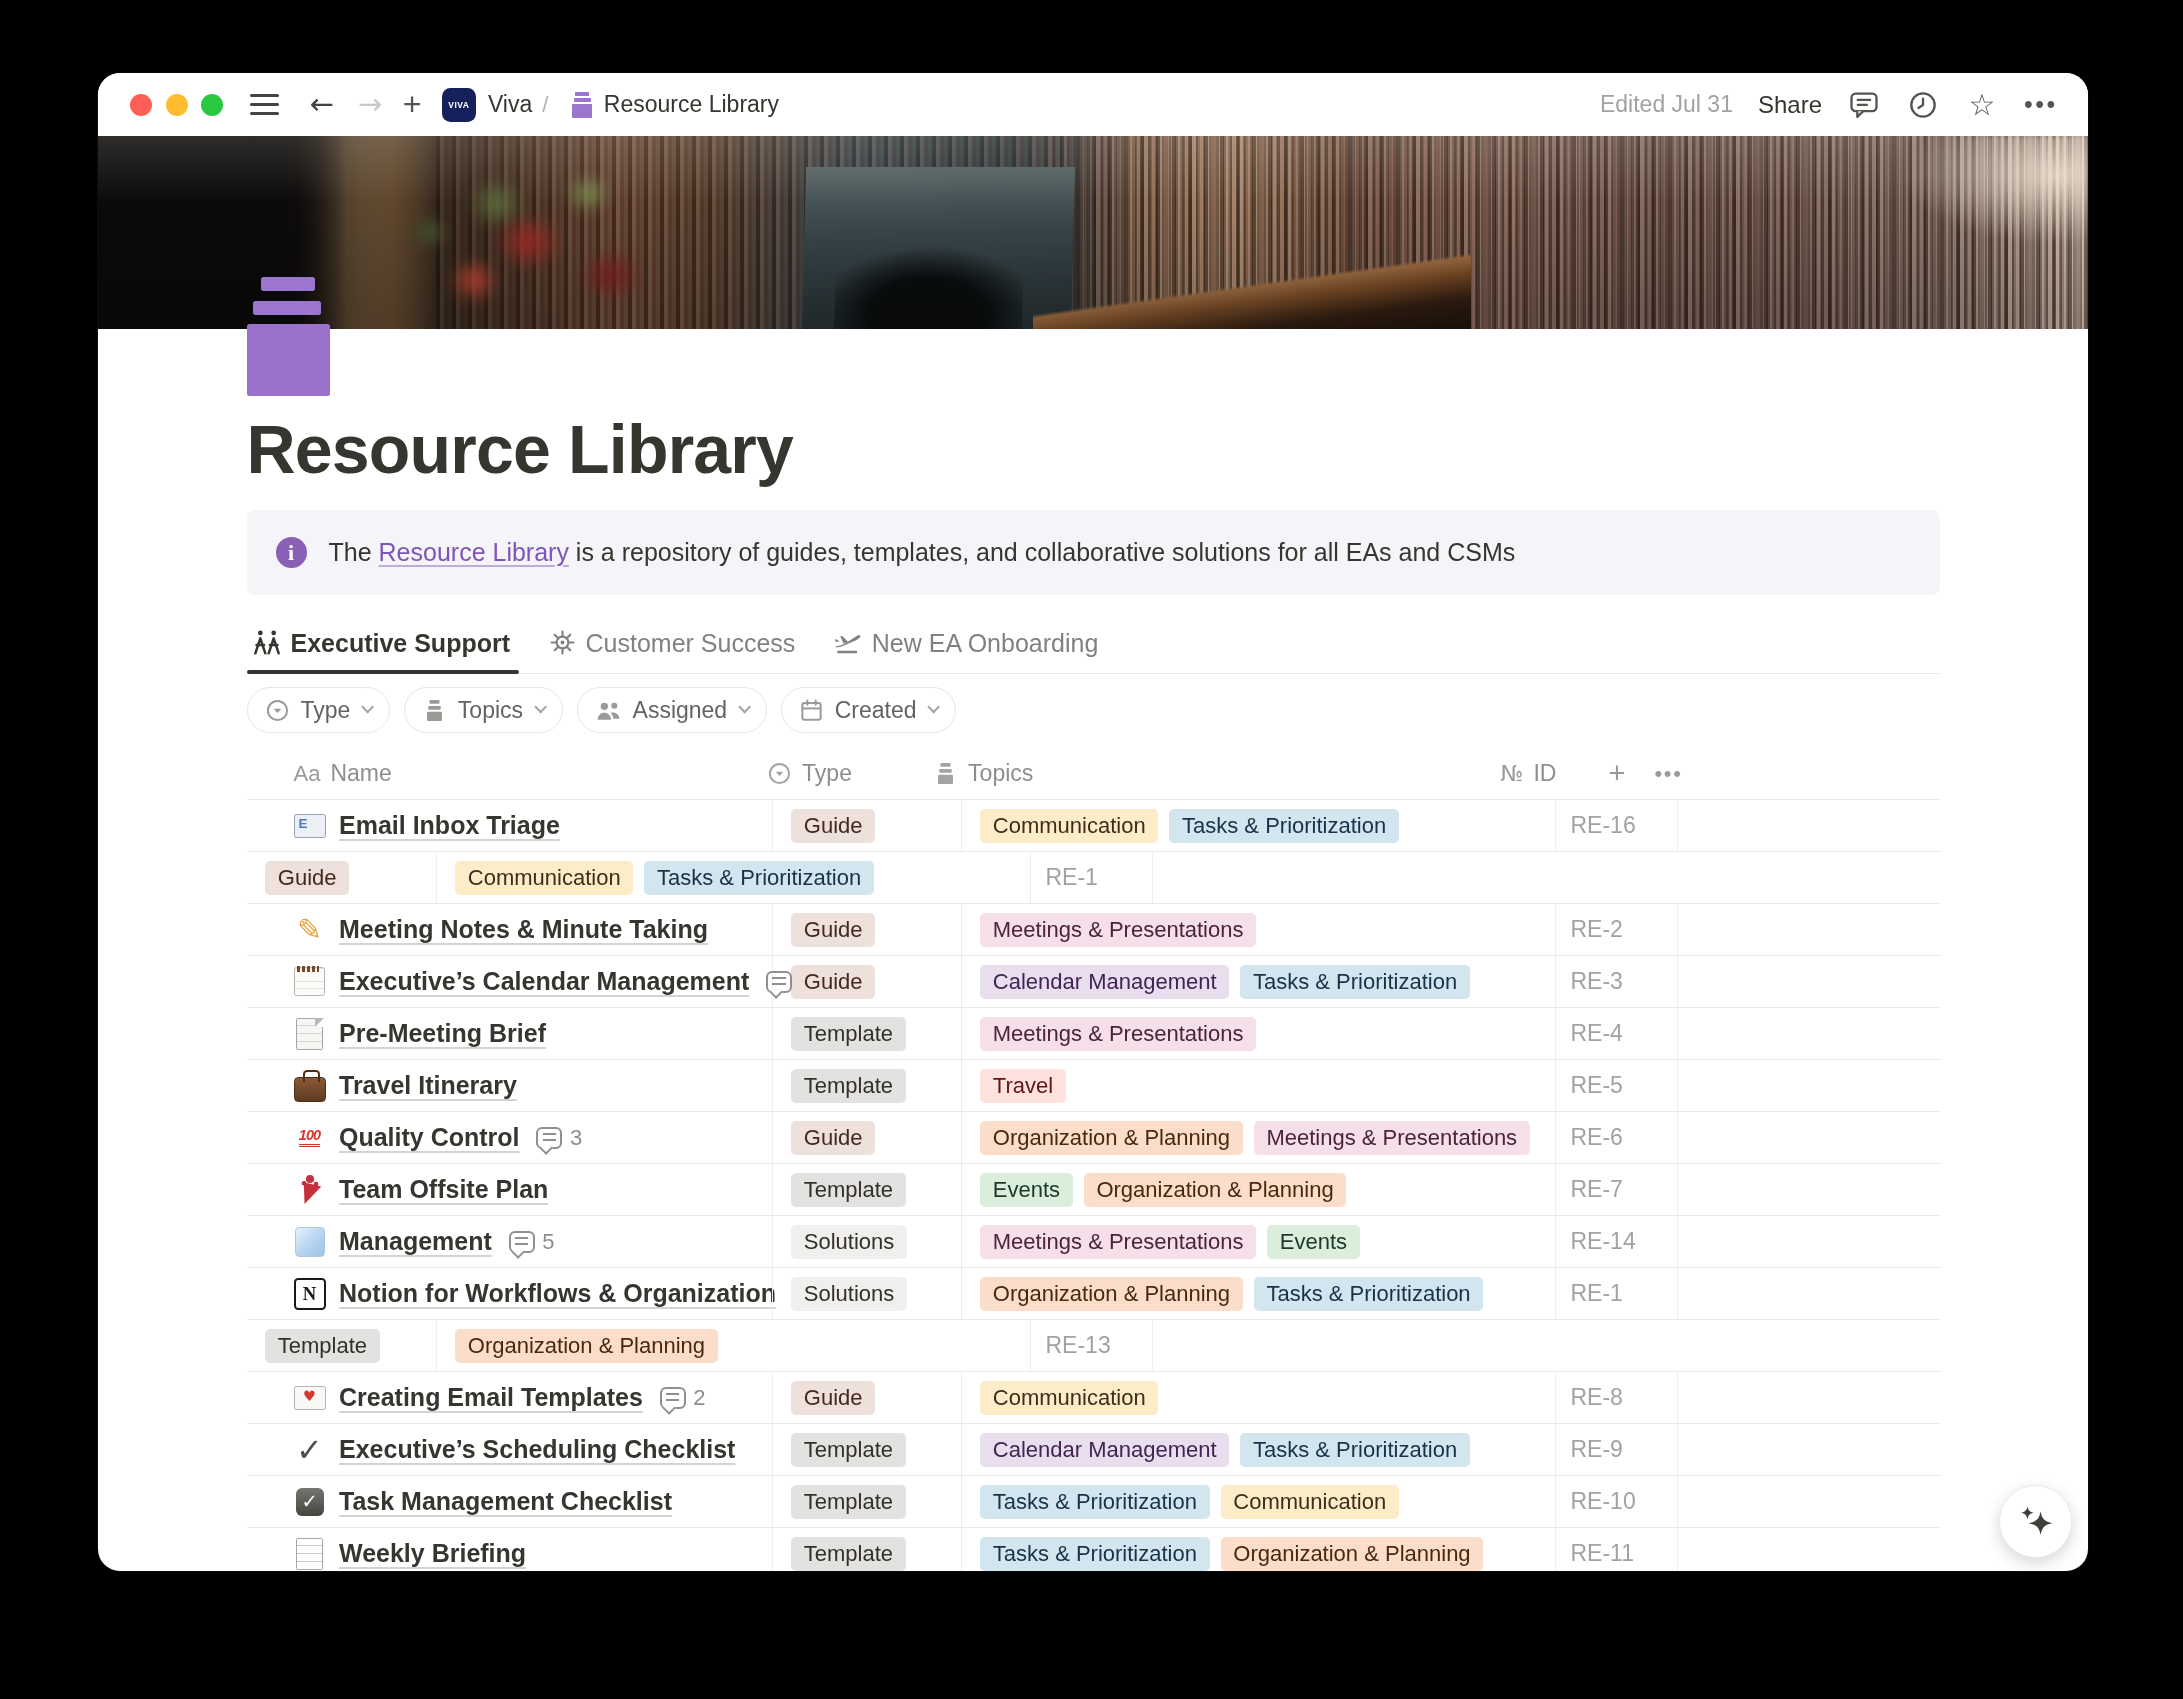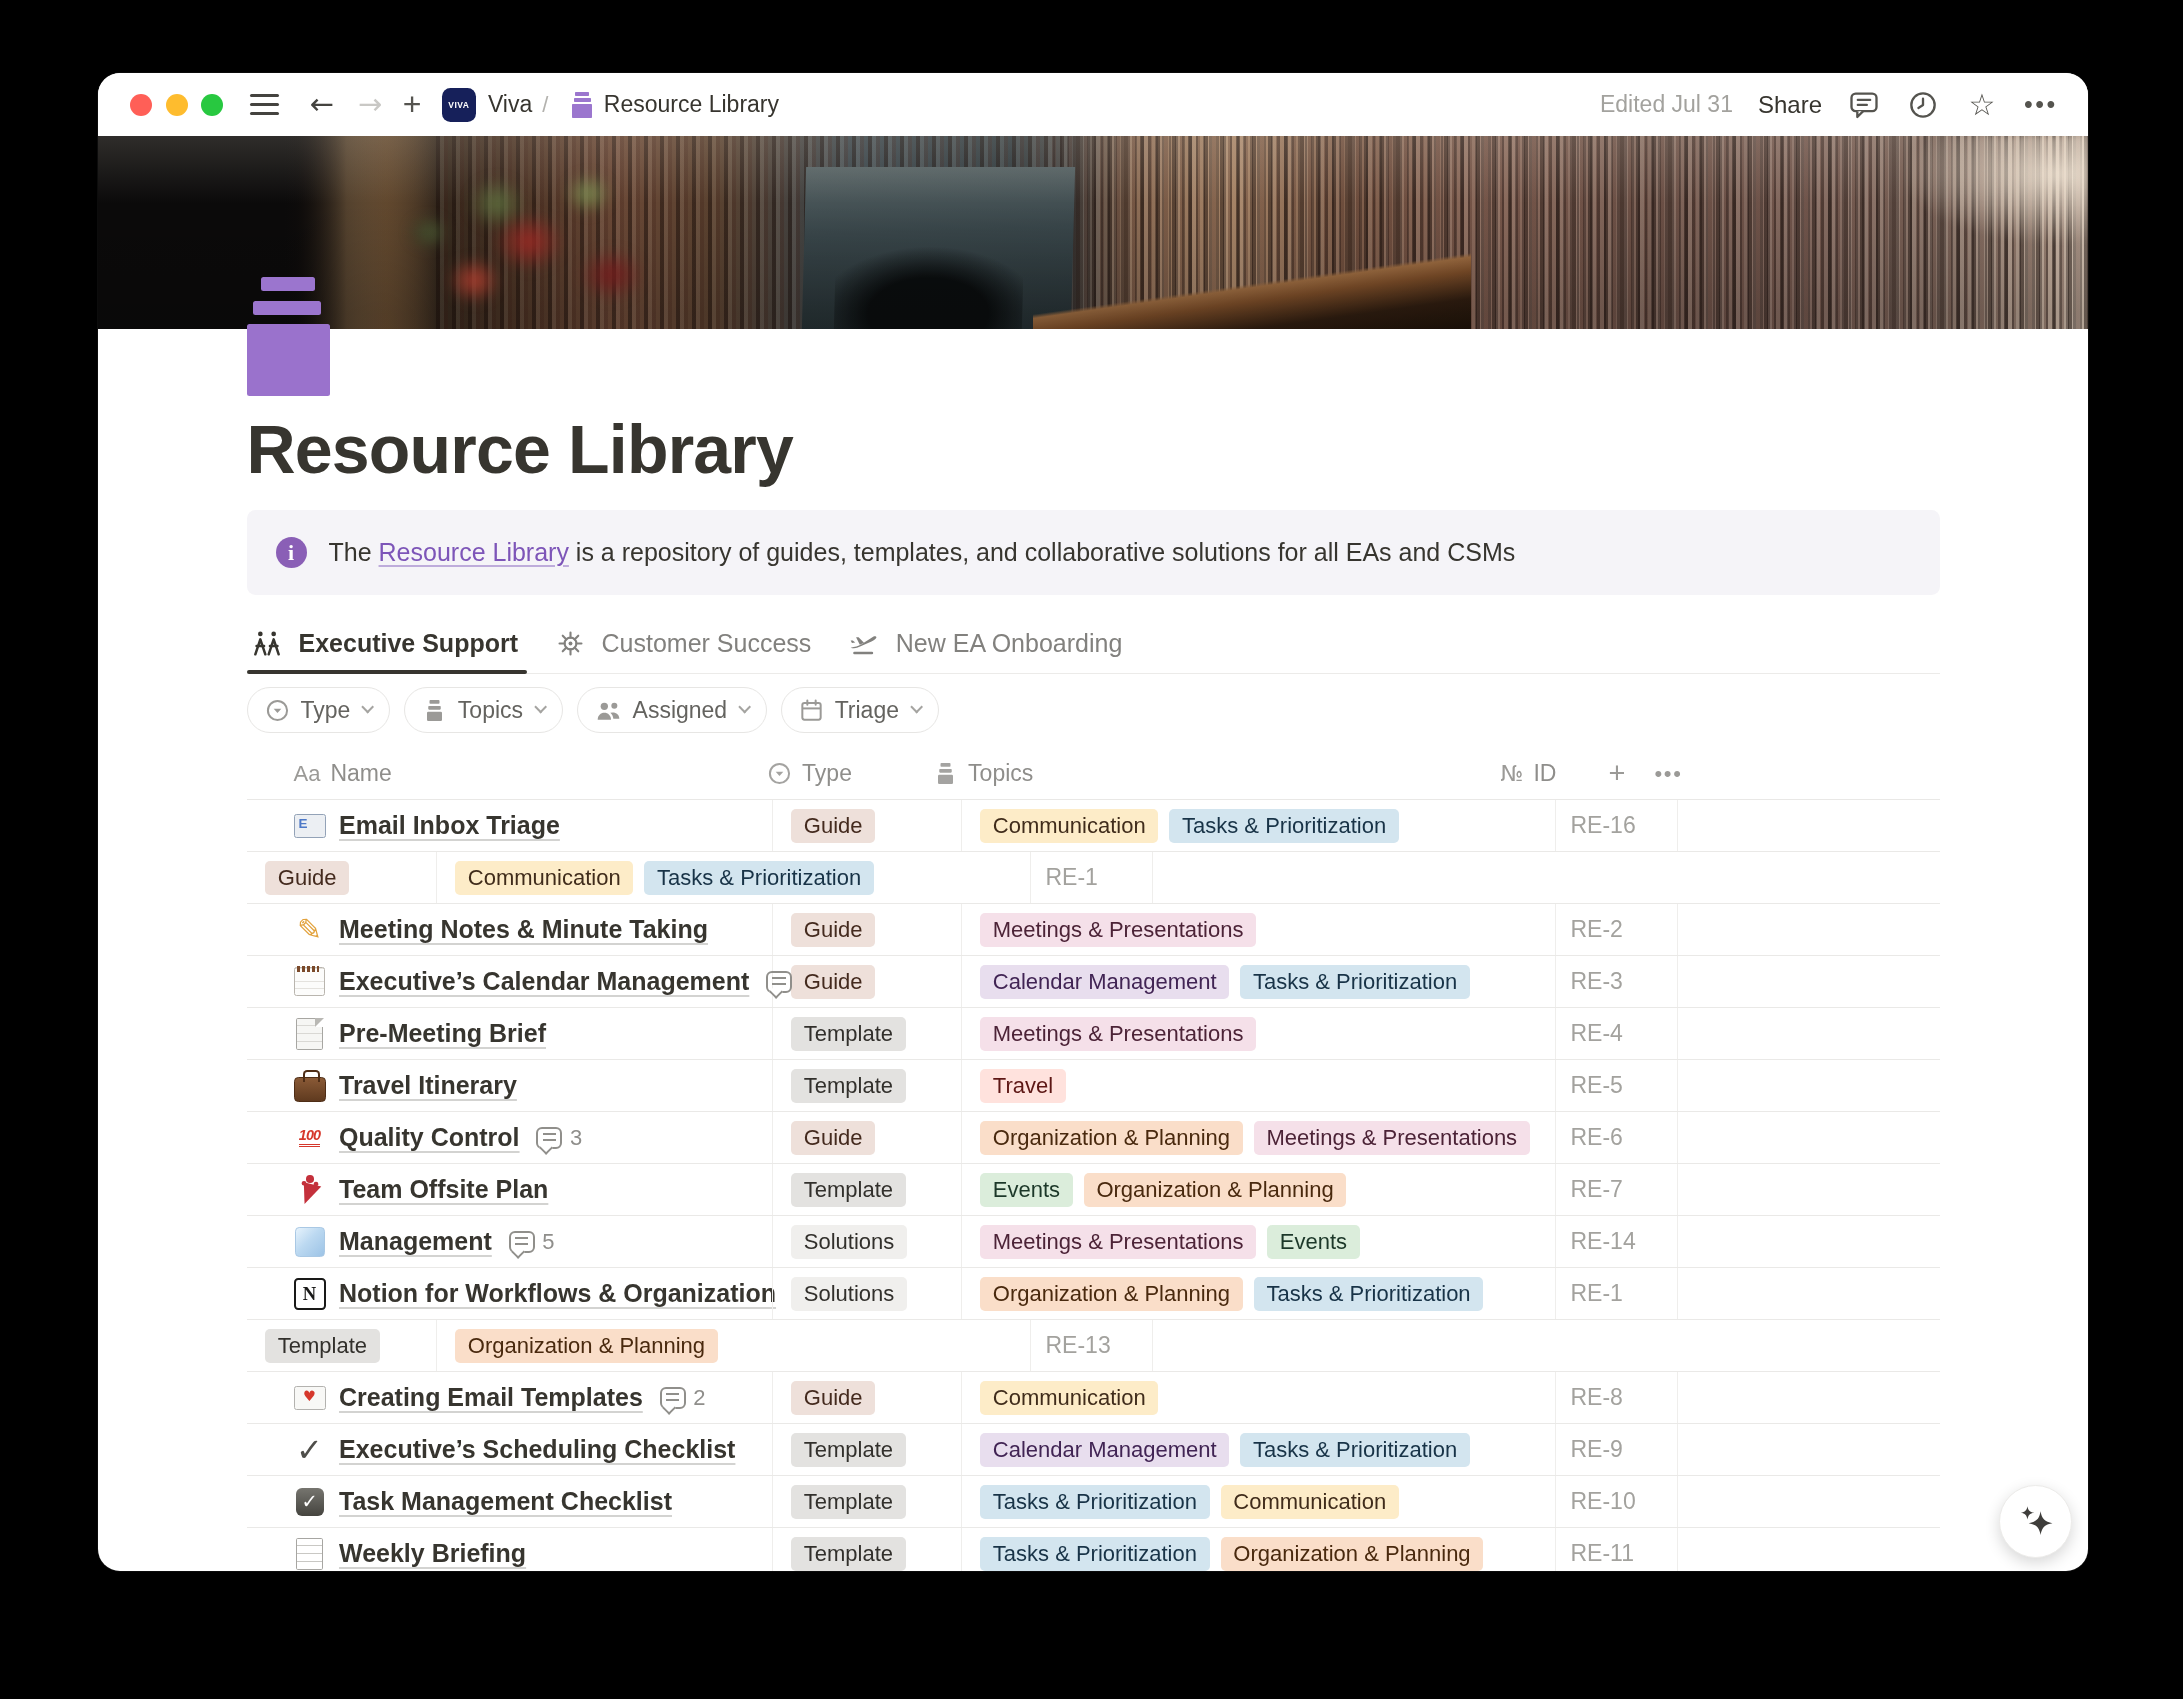--- a/index.html
+++ b/index.html
@@ -73,21 +73,21 @@
 
   h1{ margin-top:15px; font-size:68px; font-weight:800; letter-spacing:-0.8px; color:#37352F; }
 
   .callout{ margin-top:22px; background:#F5F4F8; border-radius:8.5px; padding:0 29px; height:85px; display:flex; align-items:center; gap:22px; }
   .info-icon{ flex:none; width:31px; height:31px; border-radius:50%; background:#8A5FB6; color:#fff; font-family:"Liberation Serif",serif; font-weight:bold; font-size:22px; display:flex; align-items:center; justify-content:center; }
   .callout p{ font-size:25px; color:#37352F; }
   .callout .link{ color:#7D55B8; text-decoration:underline; text-decoration-color:rgba(125,85,184,.45); text-underline-offset:4.2px; cursor:pointer; }
 
   
   .tabs{ margin-top:25px; display:flex; column-gap:24px; border-bottom:1.7px solid #ECEBE9; }
-  .tab{ display:flex; align-items:center; gap:17px; padding:8.5px 8.5px 15px 5px; position:relative; cursor:pointer; }
+  .tab{ display:flex; align-items:flex-start; gap:9px; padding:8.5px 8.5px 15px 5px; position:relative; cursor:pointer; }
   .tab .tab-label{ font-size:25px; font-weight:500; color:#82817E; white-space:nowrap; }
   .tab.active .tab-label{ color:#37352F; font-weight:700; }
   .tab.active::after{ content:""; position:absolute; left:0; right:0; bottom:-1.7px; height:4.2px; border-radius:2.5px; background:#37352F; }
   .tab-icon{ display:flex; }
 
   
   .filters{ margin-top:13.5px; display:flex; gap:13.5px; }
   .pill{ height:46px; border:1.7px solid #E7E6E4; border-radius:23px; display:flex; align-items:center; gap:11px; padding:0 17px; cursor:pointer; background:#fff; }
   .pill .pill-label{ font-size:23px; color:#64635F; }
   .chev{ width:9.3px; height:9.3px; border-right:2.2px solid #A5A4A1; border-bottom:2.2px solid #A5A4A1; transform:rotate(45deg) translate(-1.7px,-1.7px); margin-left:1.7px; }
@@ -318,21 +318,21 @@
         <div class="pill">
     <span class="pill-icon" style="display:flex">
             <svg width="25" height="25" viewBox="0 0 30 30">
               <g fill="none" stroke="#9B9A97" stroke-width="2.4">
                 <rect x="4" y="6" width="22" height="20" rx="2.5"></rect>
                 <path d="M4 12.5h22"></path>
                 <path d="M10 3v5M20 3v5" stroke-linecap="round"></path>
               </g>
             </svg>
           </span>
-    <span class="pill-label">Triage</span>
+    <span class="pill-label">Created</span>
     <span class="chev"></span>
   </div>
       </div>
 
     <div class="tbl">
       <div class="thead">
         <div class="th c-name">
           <span class="aa">Aa</span>
           <span>Name</span>
         </div>

